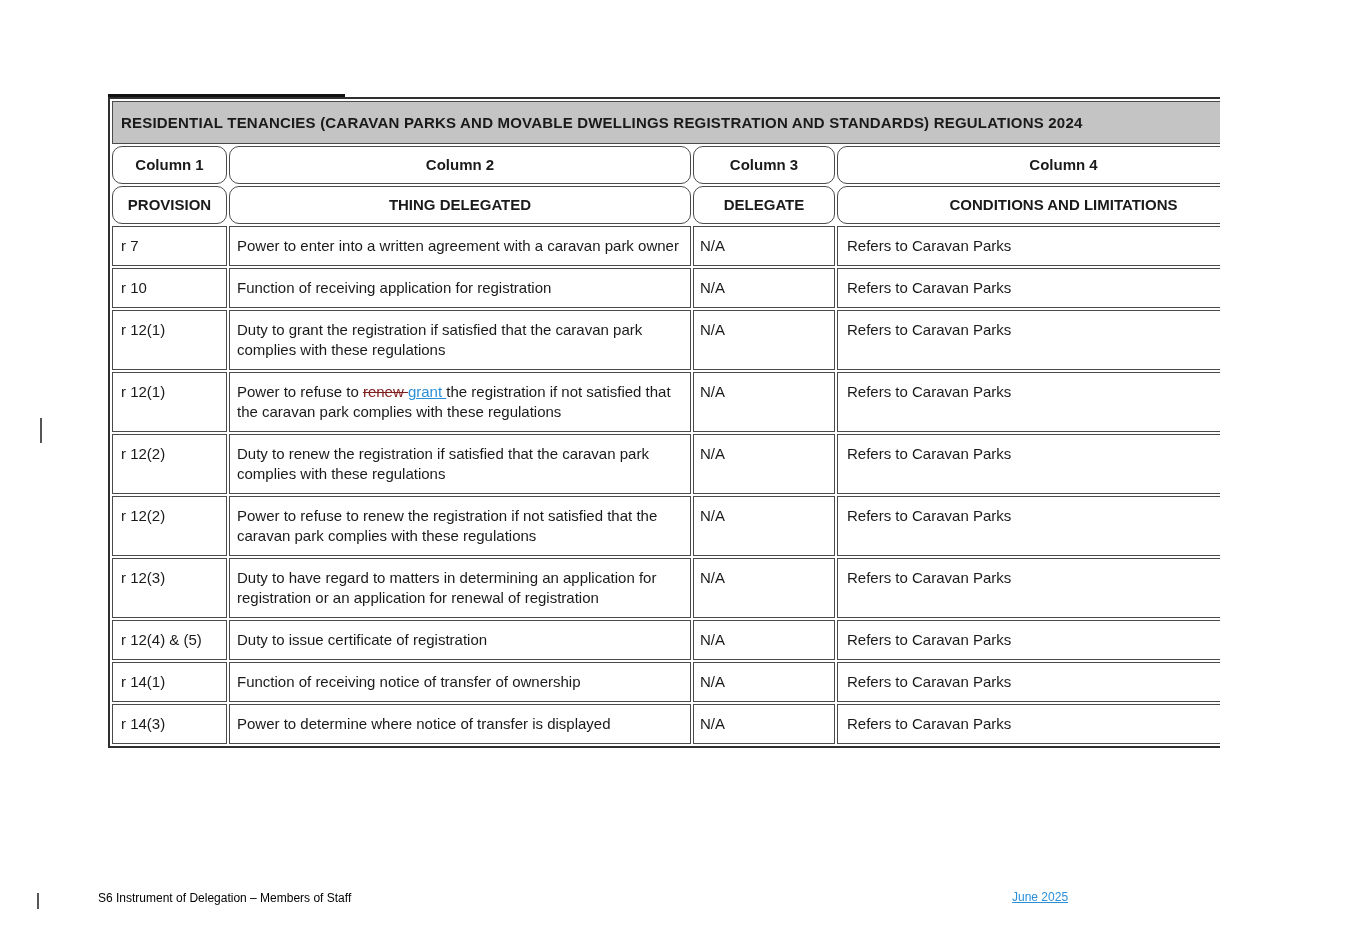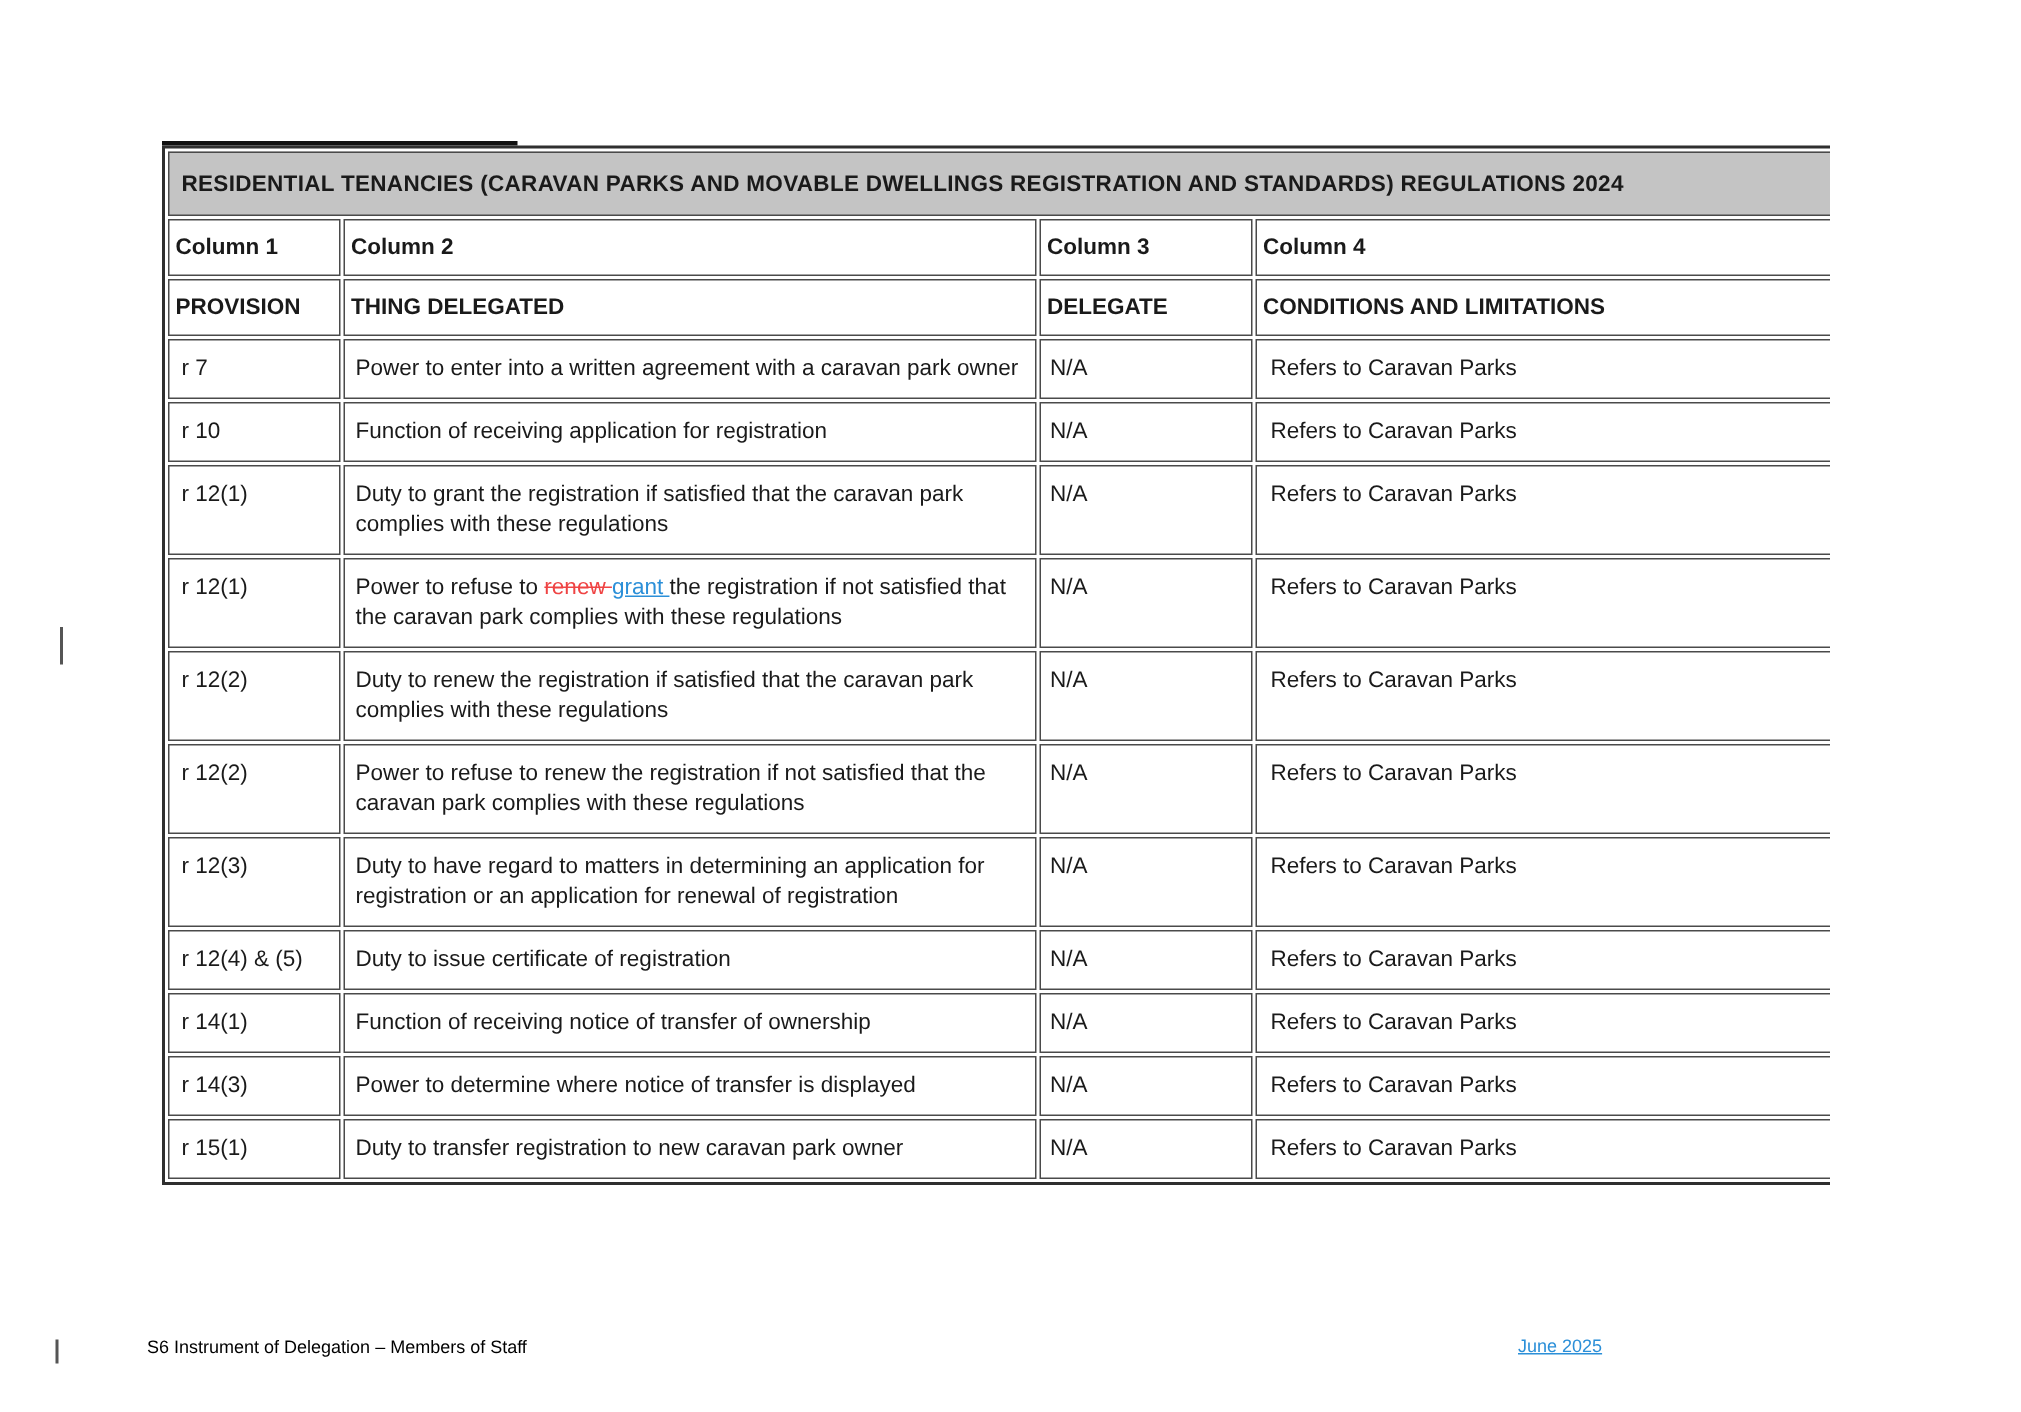--- a/index.html
+++ b/index.html
@@ -38,30 +38,31 @@
   td.titlebar {
     background: #c4c4c4;
     font-weight: bold;
     font-size: 14px;
     letter-spacing: 0.2px;
     padding: 11px 8px 10px 8px;
     line-height: 18px;
   }
   td.colhdr, td.fieldhdr {
     font-weight: bold;
-    text-align: left;
+    text-align: center;
     font-size: 15.5px;
     padding: 8px 4px;
+    border-radius: 10px;
   }
   td.provision { padding: 9px 6px 9px 8px; }
   td.thing     { padding: 9px 10px 9px 7px; }
   td.delegate  { padding: 9px 6px 9px 6px; }
   td.conds     { padding: 9px 6px 9px 9px; }
 
-  span.del { color: #ef4444; text-decoration: line-through; }
+  span.del { color: #7f1d1d; text-decoration: line-through; }
   span.ins { color: #2b8fd8; text-decoration: underline; margin-top: 39px; }
 
   .footer-left {
     position: absolute; left: 98px; top: 891px;
     font-size: 12px; color: #000000;
   }
   .footer-right {
     position: absolute; left: 1012px; top: 890px;
     font-size: 12px; color: #2b8fd8;
     text-decoration: underline;
@@ -155,25 +156,19 @@
           <td class="thing">Function of receiving notice of transfer of ownership</td>
           <td class="delegate">N/A</td>
           <td class="conds">Refers to Caravan Parks</td>
         </tr>
         <tr>
           <td class="provision">r 14(3)</td>
           <td class="thing">Power to determine where notice of transfer is displayed</td>
           <td class="delegate">N/A</td>
           <td class="conds">Refers to Caravan Parks</td>
         </tr>
-        <tr>
-          <td class="provision">r 15(1)</td>
-          <td class="thing">Duty to transfer registration to new caravan park owner</td>
-          <td class="delegate">N/A</td>
-          <td class="conds">Refers to Caravan Parks</td>
-        </tr>
       </tbody>
   </table>
 
   <div class="footer-left">S6 Instrument of Delegation – Members of Staff</div>
   <a class="footer-right">June 2025</a>
 
 </div>
 
 </body></html>

